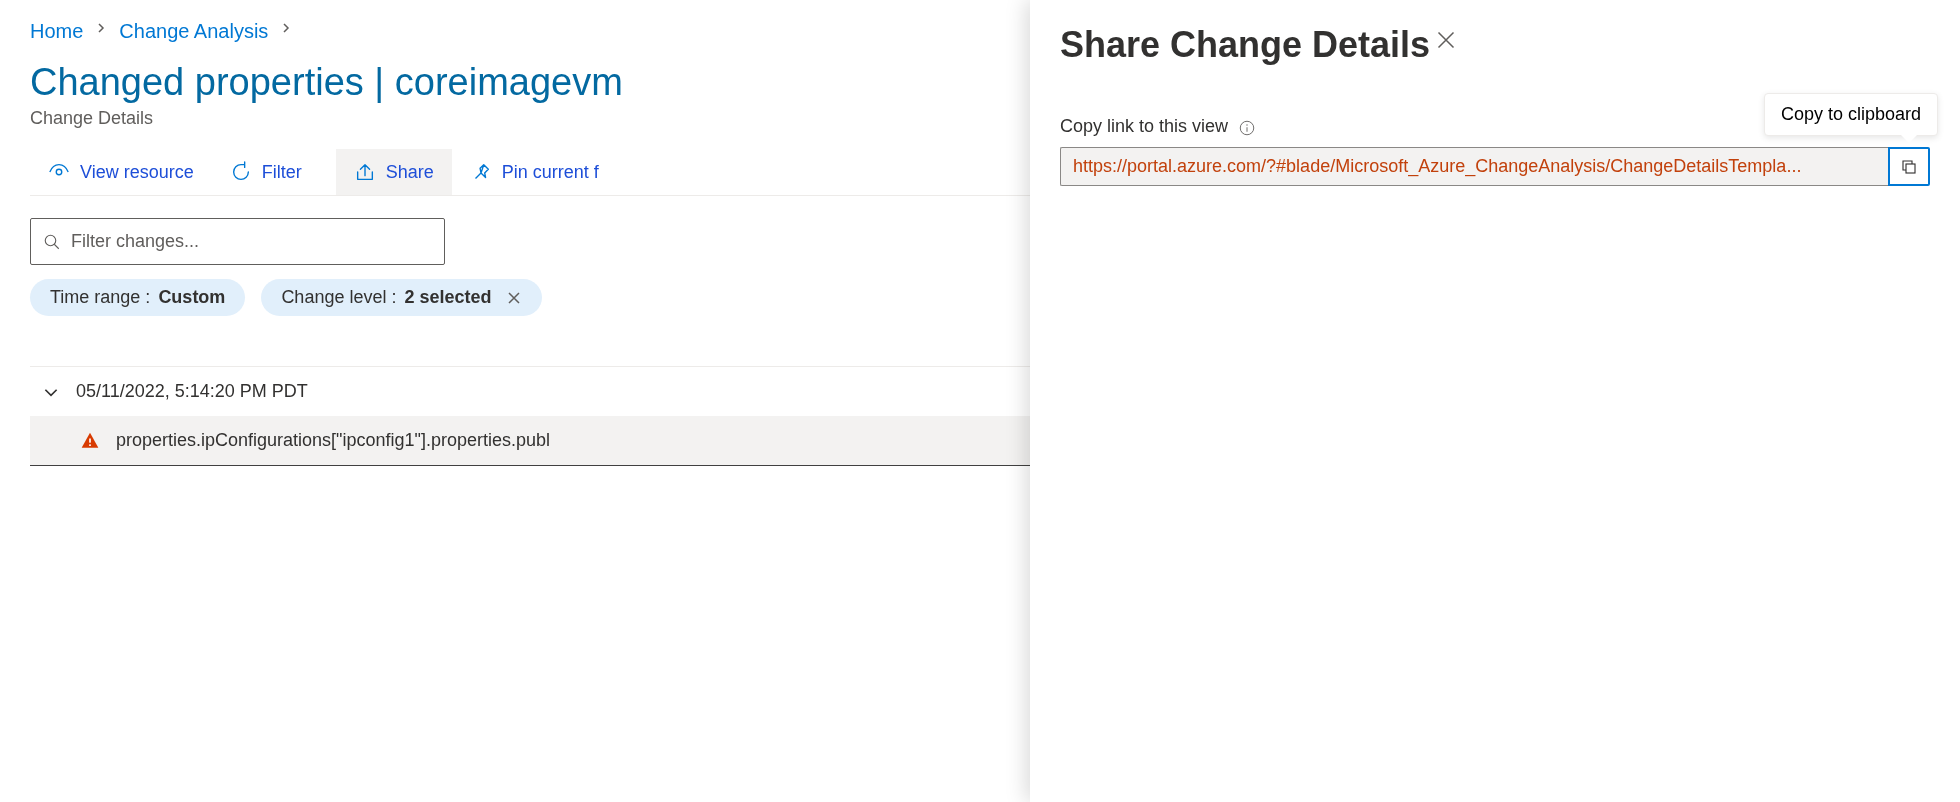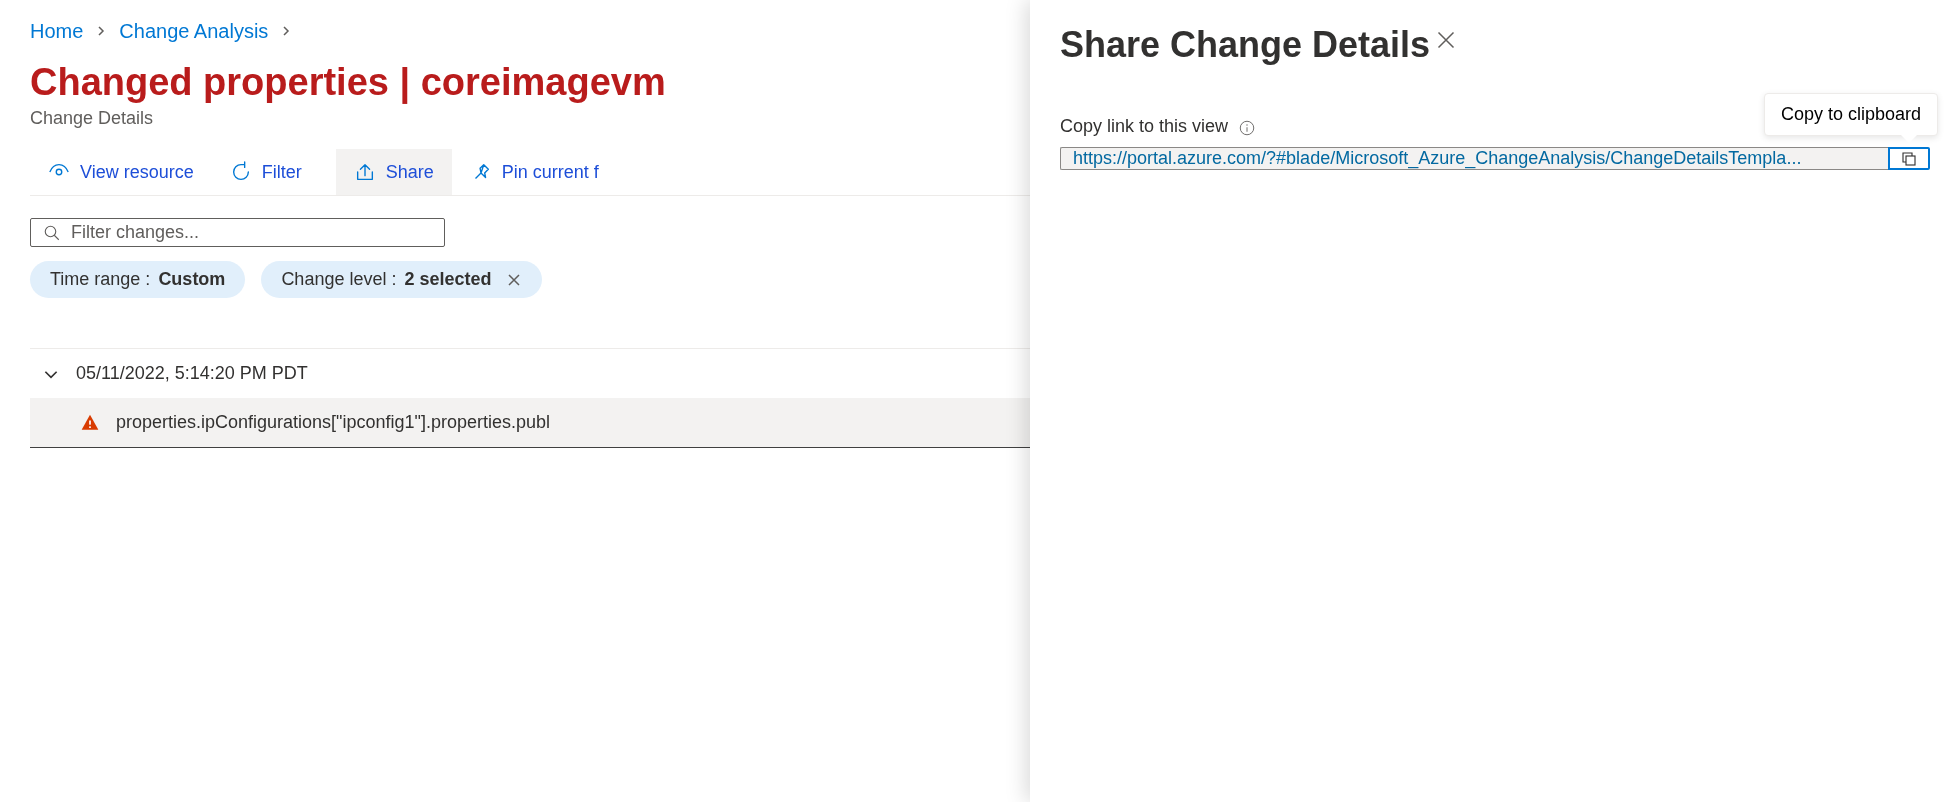--- a/index.html
+++ b/index.html
@@ -15,37 +15,37 @@
       width: 1960px;
       height: 802px;
       position: relative;
       overflow: hidden;
     }
     .main-content {
       padding: 20px 30px;
     }
     .breadcrumb {
       display: flex;
-      align-items: center;
+      align-items: flex-start;
       gap: 12px;
       font-size: 20px;
       margin-bottom: 18px;
     }
     .breadcrumb a {
       color: #0078d4;
       text-decoration: none;
     }
     .breadcrumb .chevron {
       color: #605e5c;
       font-size: 16px;
     }
     .page-title {
       font-size: 38px;
-      font-weight: 700;
-      color: #b91c1c;
+      font-weight: 400;
+      color: #0369a1;
       margin-bottom: 4px;
     }
     .subtitle {
       font-size: 18px;
       color: #605e5c;
       margin-bottom: 20px;
     }
     .toolbar {
       display: flex;
       align-items: center;
@@ -69,21 +69,21 @@
     .toolbar-item .icon {
       color: #0078d4;
       display: flex;
       align-items: center;
     }
     .filter-input-wrapper {
       display: inline-flex;
       align-items: center;
       border: 1px solid #605e5c;
       border-radius: 2px;
-      padding: 3px 12px;
+      padding: 12px 12px;
       width: 415px;
       margin-bottom: 14px;
     }
     .filter-input-wrapper .search-icon {
       color: #605e5c;
       margin-right: 10px;
       display: flex;
     }
     .filter-input {
       border: none;
@@ -192,23 +192,23 @@
     }
     .url-input-row {
       display: flex;
       align-items: stretch;
     }
     .url-input {
       flex: 1;
       background: #f3f2f1;
       border: 1px solid #8a8886;
       border-right: none;
-      padding: 0 12px;
-      font-size: 18px;
-      color: #0369a1;
+      padding: 8px 12px;
+      font-size: 18px;
+      color: #c2410c;
       outline: none;
       border-radius: 2px 0 0 2px;
       white-space: nowrap;
       overflow: hidden;
       text-overflow: ellipsis;
     }
     .copy-btn {
       border: 2px solid #0078d4;
       background: #ffffff;
       width: 42px;

